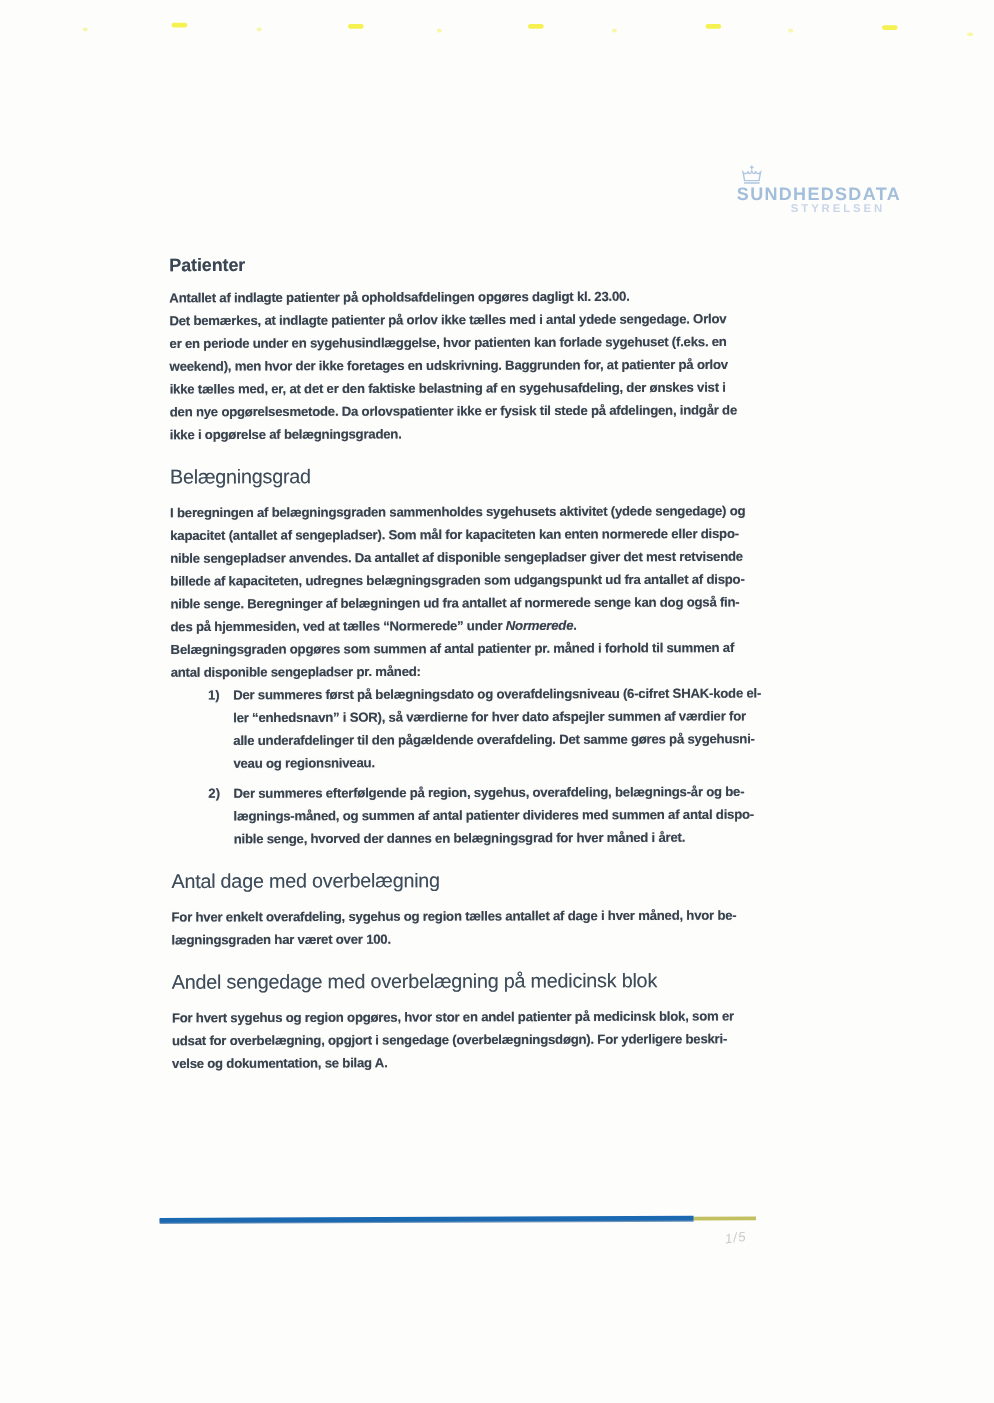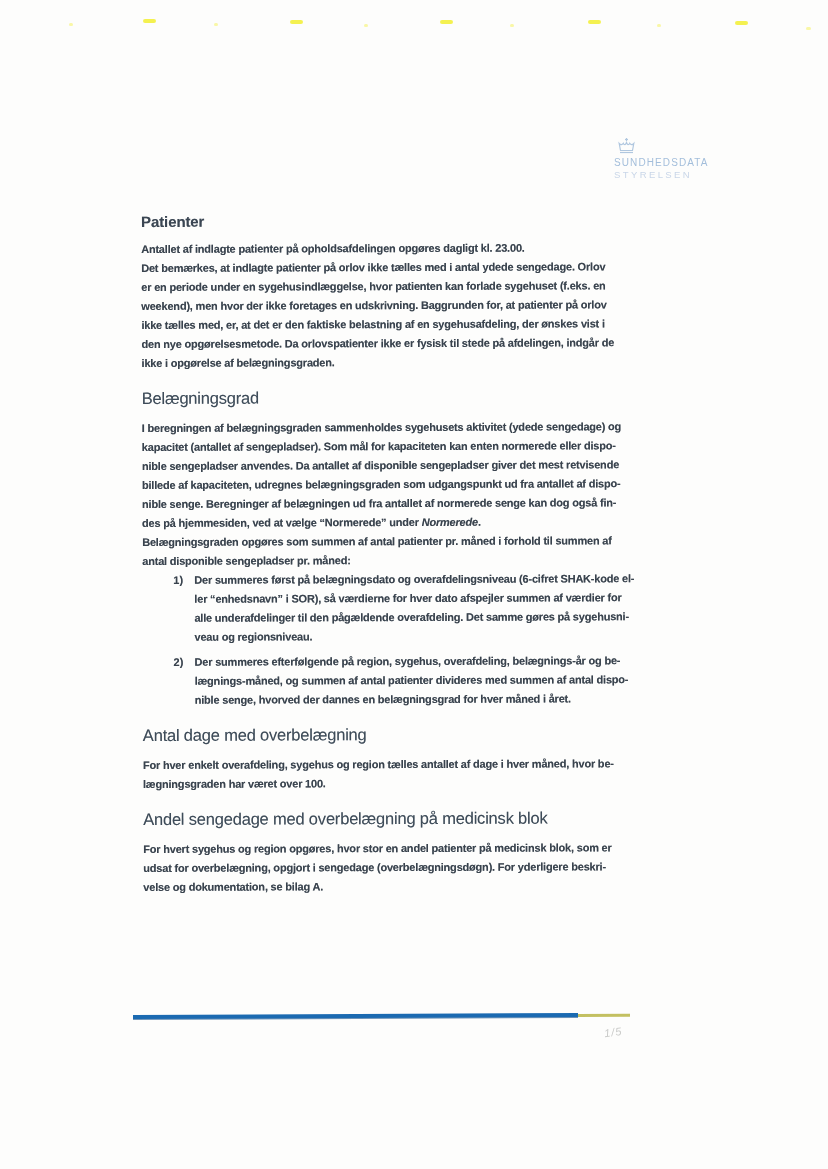--- a/index.html
+++ b/index.html
@@ -13,26 +13,26 @@
   }
 
   
   .artifact { position: absolute; background: #f3ef3d; border-radius: 2px; opacity: .9; }
   .artifact.small { opacity: .45; }
 
   
   .logo { position: absolute; left: 614px; top: 137px; width: 130px; }
   .logo .crown { display: block; margin-left: 2px; margin-bottom: 2px; opacity: .85; }
   .logo .name {
-    color: #a3bedb; font-size: 10px; font-weight: 400;
+    color: #a3bedb; font-size: 15px; font-weight: 700;
     letter-spacing: 1.1px; line-height: 13px; white-space: nowrap;
   }
   .logo .sub {
-    color: #c9d6e8; font-size: 9.5px; font-weight: 400;
-    letter-spacing: 2.4px; line-height: 12px; white-space: nowrap;
+    color: #c9d6e8; font-size: 9.5px; font-weight: 700;
+    letter-spacing: 2.4px; line-height: 12px; white-space: nowrap; margin-left: 45px;
   }
 
   
   .content {
     position: absolute; left: 141px; top: 212px; width: 540px;
     color: #39434e;
     transform: rotate(-0.2deg);
     transform-origin: left top;
   }
   .h-sub {
@@ -128,21 +128,21 @@
   <div class="sect">
     <h2 class="h-main">Belægningsgrad</h2>
     <div class="para">
         <div>I beregningen af belægningsgraden sammenholdes sygehusets aktivitet (ydede sengedage) og</div>
         <div>kapacitet (antallet af sengepladser). Som mål for kapaciteten kan enten normerede eller dispo-</div>
         <div>nible sengepladser anvendes. Da antallet af disponible sengepladser giver det mest retvisende</div>
         <div>billede af kapaciteten, udregnes belægningsgraden som udgangspunkt ud fra antallet af dispo-</div>
         <div>nible senge. Beregninger af belægningen ud fra antallet af normerede senge kan dog også fin-</div>
       </div>
     <div class="para">
-      <span>des på hjemmesiden, ved at vælge “Normerede” under </span><span class="italic">Normerede</span><span>.</span>
+      <span>des på hjemmesiden, ved at tælles “Normerede” under </span><span class="italic">Normerede</span><span>.</span>
     </div>
     <div class="para">
         <div>Belægningsgraden opgøres som summen af antal patienter pr. måned i forhold til summen af</div>
         <div>antal disponible sengepladser pr. måned:</div>
       </div>
 
     <div class="num-list">
       <div class="num-item">
         <span class="marker">1)</span>
         <div class="para">

